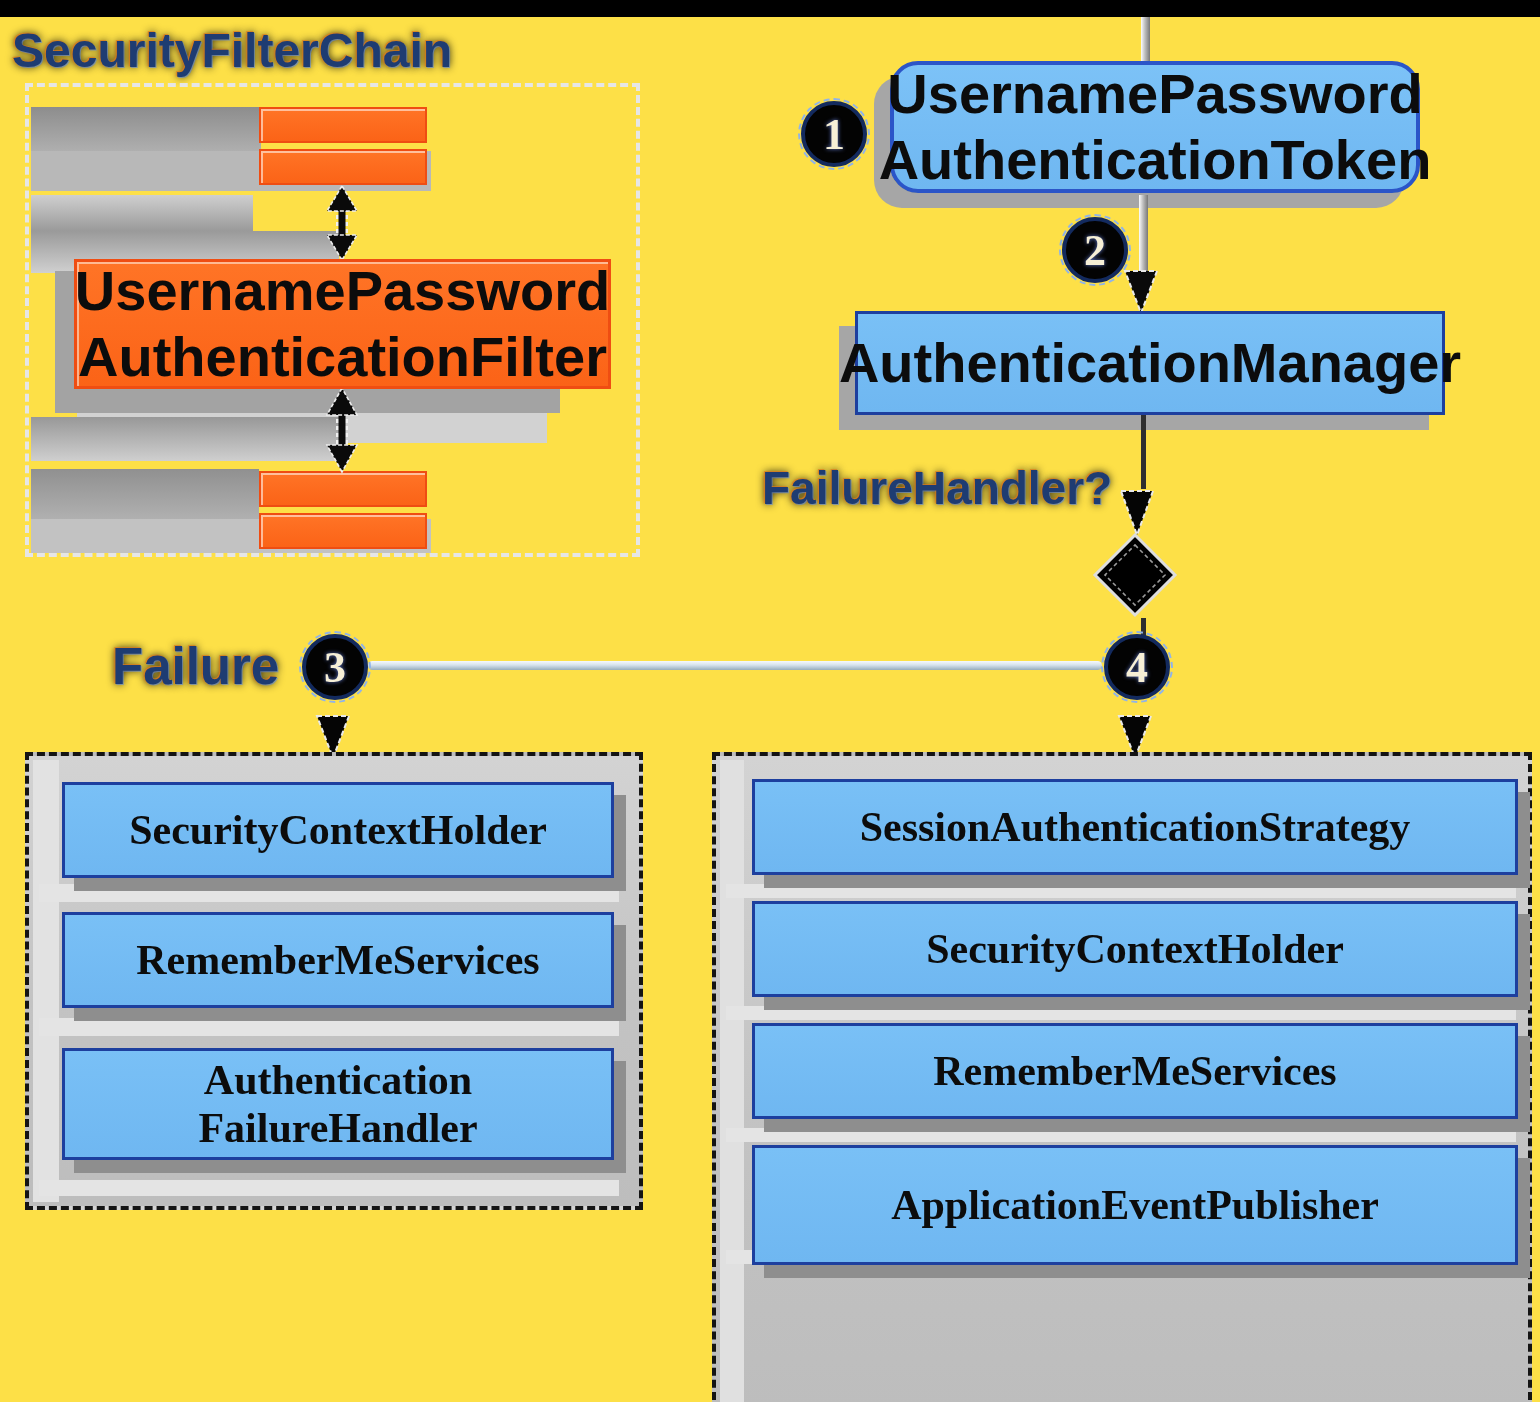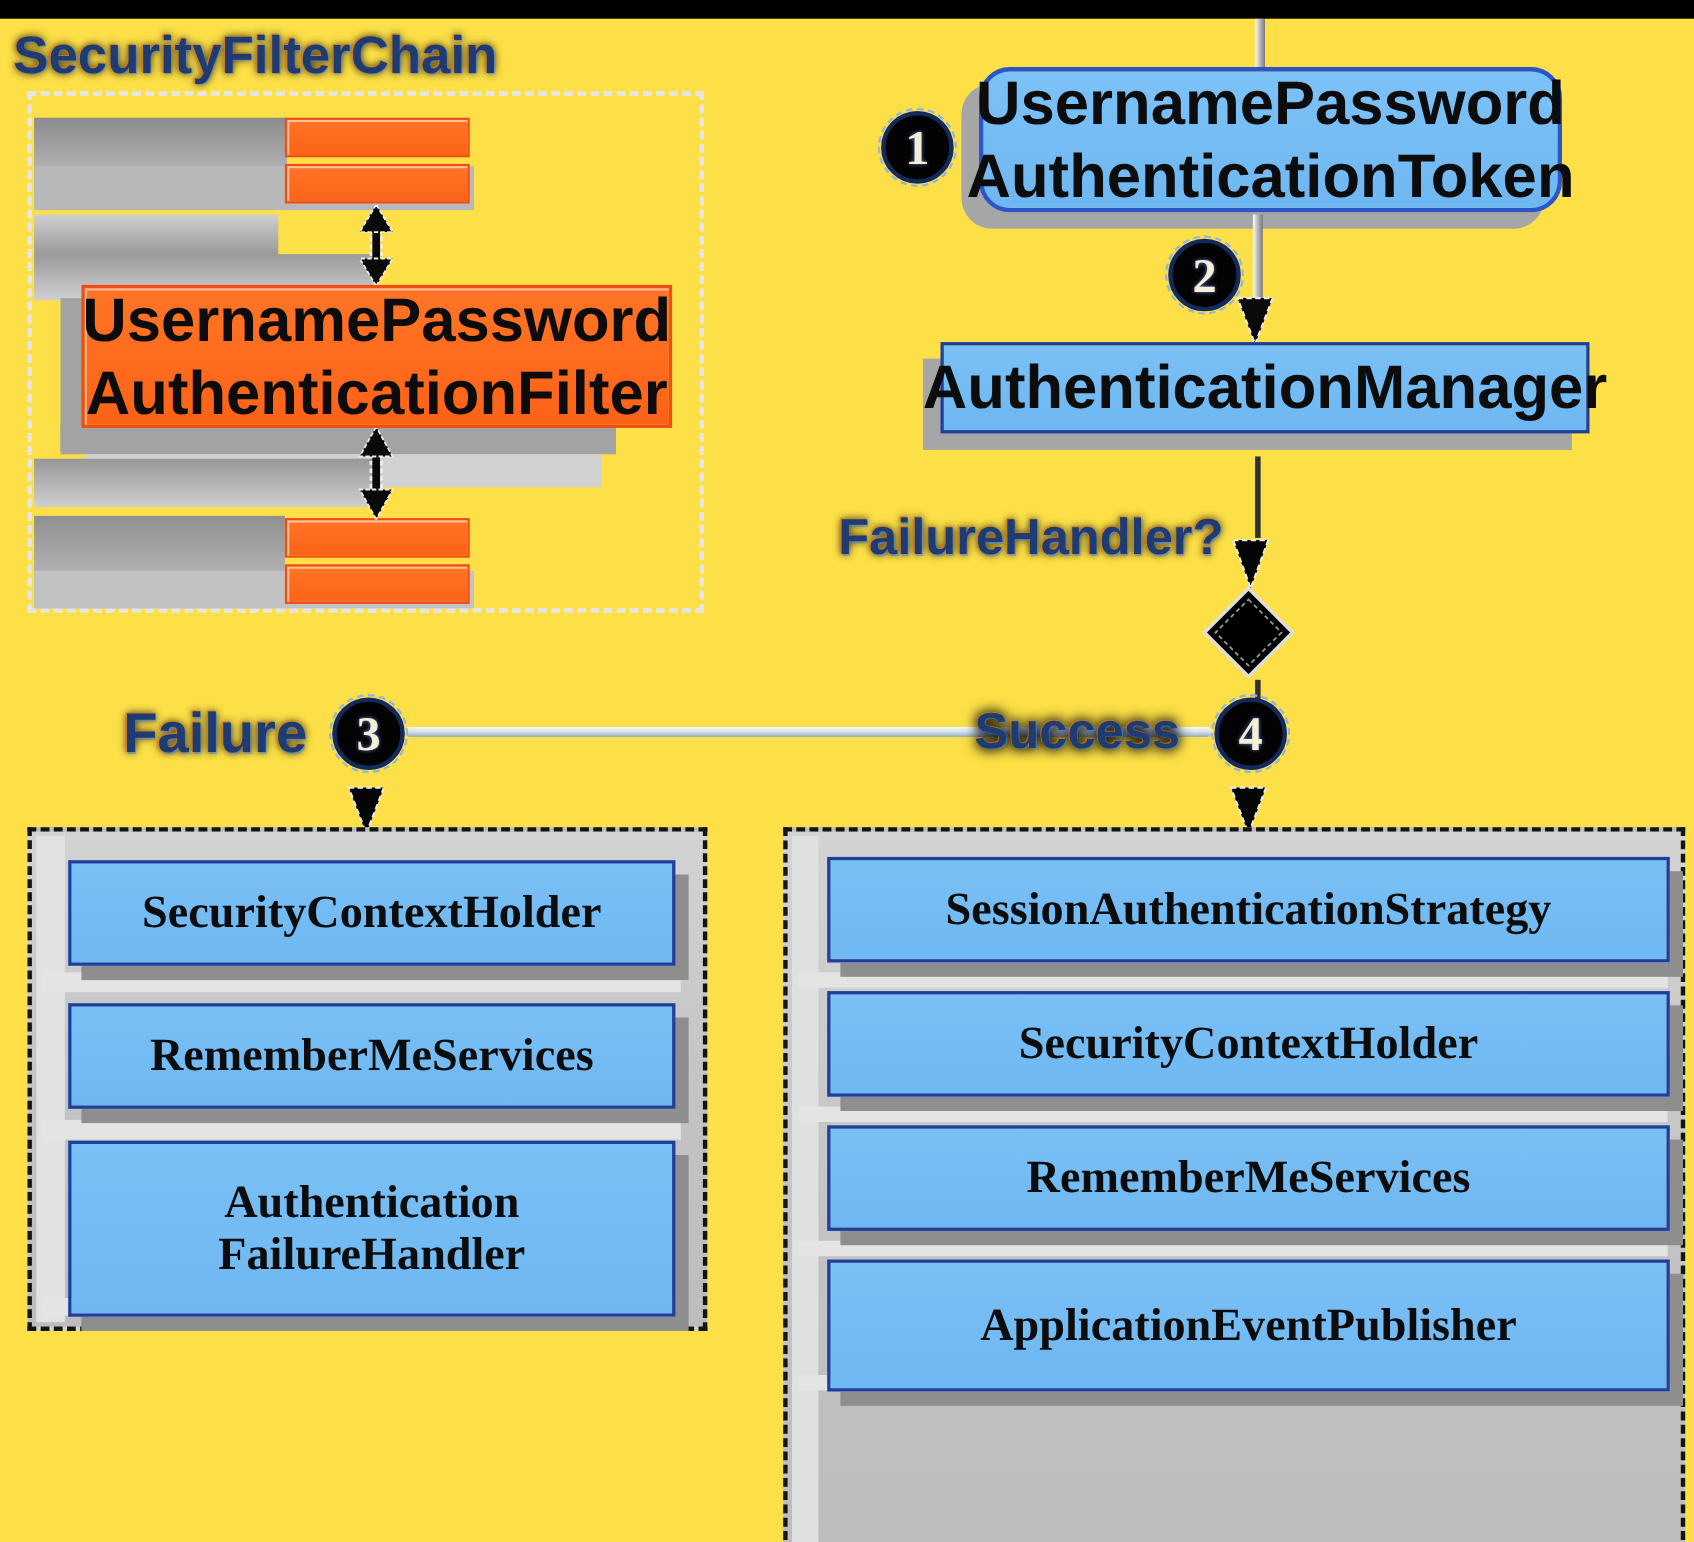--- a/index.html
+++ b/index.html
@@ -91,41 +91,40 @@
     <span>AuthenticationToken</span>
   </div>
   <div class="badge" style="left:801px;top:84px;">1</div>
 
   <div class="vbar" style="left:1139px;top:178px;height:78px;"></div>
   <svg style="left:1121px;top:252px;" width="40" height="46" viewBox="0 0 40 46">
     <polygon points="4,2 36,2 20,44" fill="#0a0a0a" stroke="#e9e9e9" stroke-width="2" stroke-dasharray="5 3"></polygon>
   </svg>
   <div class="badge" style="left:1062px;top:200px;">2</div>
 
-  <div class="box box-blue sh-ld t44" style="left:855px;top:294px;width:590px;height:83px;border-width:3px;">
+  <div class="box box-blue sh-ld t44" style="left:855px;top:294px;width:590px;height:104px;border-width:3px;">
     <span>AuthenticationManager</span>
   </div>
 
   <div class="vdim" style="left:1141px;top:398px;height:74px;"></div>
   <svg style="left:1117px;top:472px;" width="40" height="48" viewBox="0 0 40 48">
     <polygon points="4,2 36,2 20,46" fill="#050505" stroke="#e9e9e9" stroke-width="2" stroke-dasharray="5 3"></polygon>
   </svg>
 
   <div class="lbl-navy" style="left:762px;top:444px;font-size:46px;">FailureHandler?</div>
 
   <svg style="left:1090px;top:513px;" width="90" height="90" viewBox="0 0 90 90">
     <polygon points="45,5 85,45 45,85 5,45" fill="#000" stroke="#dedede" stroke-width="3"></polygon>
     <polygon points="45,15 75,45 45,75 15,45" fill="none" stroke="#9a9a9a" stroke-width="1.6" stroke-dasharray="4 3"></polygon>
   </svg>
   <div class="vdim" style="left:1141px;top:601px;height:44px;"></div>
 
   <div class="hline" style="left:368px;top:644px;width:734px;"></div>
   <div class="lbl-navy" style="left:112px;top:620px;font-size:51px;">Failure</div>
   <div class="badge" style="left:302px;top:617px;">3</div>
-  <div class="lbl-navy" style="left:886px;top:620px;font-size:46px;text-shadow:-1px -1px 0 rgba(225,122,28,.65),1px 1px 0 rgba(70,130,255,.5),0 0 10px rgba(0,0,0,1),0 0 14px rgba(0,0,0,1);">Success</div>
   <div class="badge" style="left:1104px;top:617px;">4</div>
 
   <svg style="left:313px;top:697px;" width="40" height="46" viewBox="0 0 40 46">
     <polygon points="4,2 36,2 20,44" fill="#050505" stroke="#e9e9e9" stroke-width="2" stroke-dasharray="5 3"></polygon>
   </svg>
   <svg style="left:1115px;top:697px;" width="40" height="46" viewBox="0 0 40 46">
     <polygon points="4,2 36,2 20,44" fill="#050505" stroke="#e9e9e9" stroke-width="2" stroke-dasharray="5 3"></polygon>
   </svg>
 
   <div class="frame-gray" style="left:25px;top:735px;width:618px;height:458px;">
@@ -133,21 +132,21 @@
     <div class="streak" style="left:10px;top:128px;width:580px;height:18px;background:#e4e4e4;"></div>
     <div class="streak" style="left:10px;top:262px;width:580px;height:18px;background:#e4e4e4;"></div>
     <div class="streak" style="left:10px;top:424px;width:580px;height:16px;background:#e4e4e4;"></div>
 
     <div class="box box-blue sh-rd t42" style="left:33px;top:26px;width:552px;height:96px;">
       <span>SecurityContextHolder</span>
     </div>
     <div class="box box-blue sh-rd t42" style="left:33px;top:156px;width:552px;height:96px;">
       <span>RememberMeServices</span>
     </div>
-    <div class="box box-blue sh-rd t42" style="left:33px;top:281px;width:552px;height:160px;">
+    <div class="box box-blue sh-rd t42" style="left:33px;top:292px;width:552px;height:112px;">
       <span>Authentication</span>
       <span>FailureHandler</span>
     </div>
   </div>
 
   <div class="frame-gray" style="left:712px;top:735px;width:820px;height:660px;">
     <div class="streak" style="left:4px;top:4px;width:24px;height:644px;background:#e0e0e0;"></div>
     <div class="streak" style="left:10px;top:128px;width:790px;height:14px;background:#e4e4e4;"></div>
     <div class="streak" style="left:10px;top:250px;width:790px;height:14px;background:#e4e4e4;"></div>
     <div class="streak" style="left:10px;top:372px;width:790px;height:14px;background:#e4e4e4;"></div>

